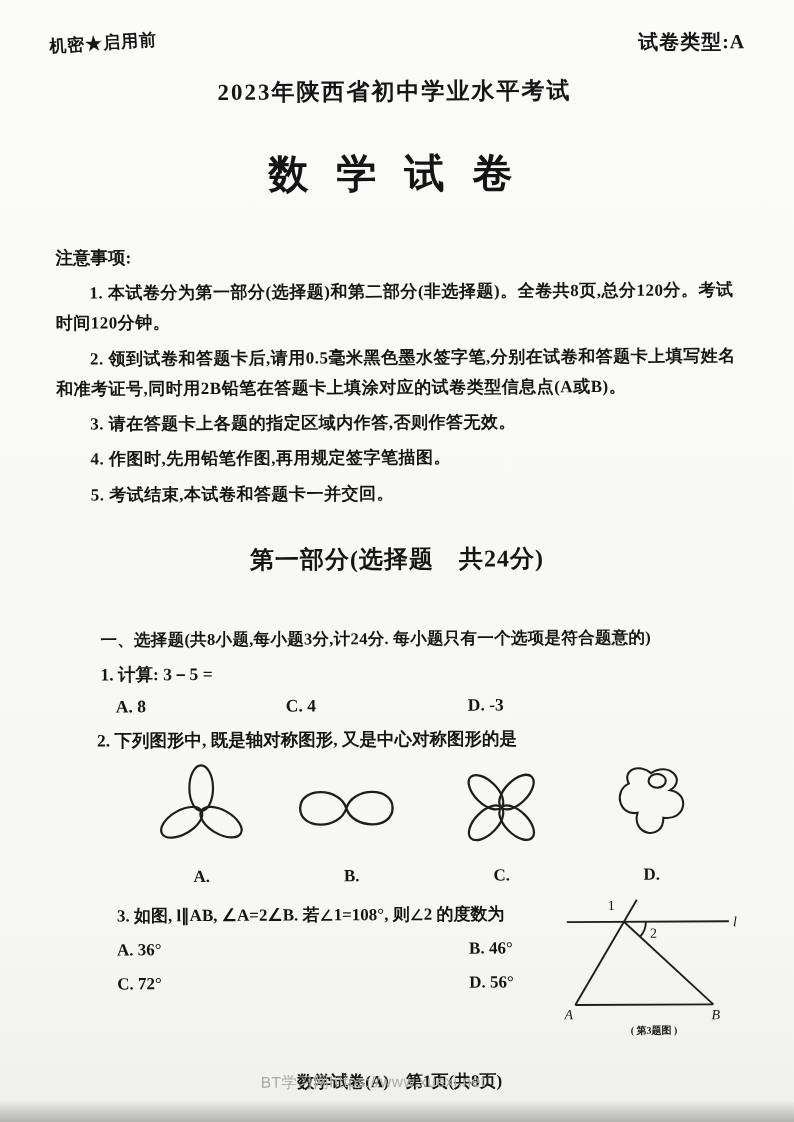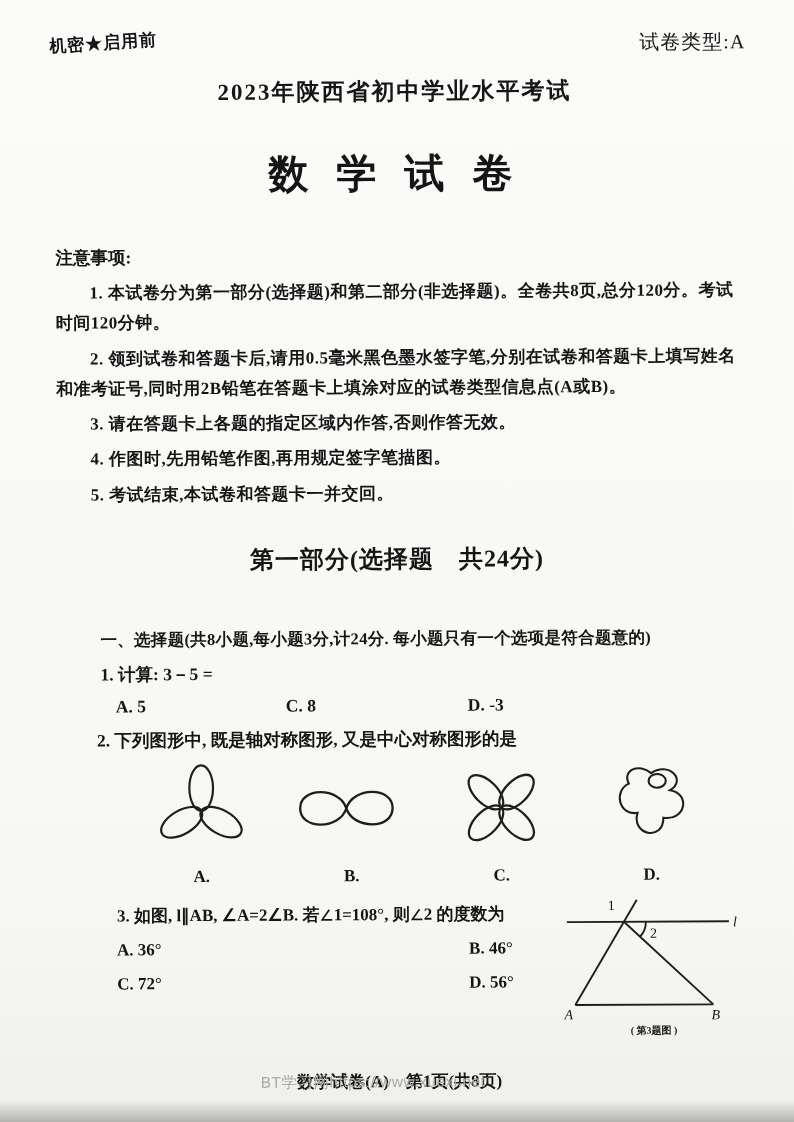--- a/index.html
+++ b/index.html
@@ -5,21 +5,21 @@
   html,body { margin:0; padding:0; background:#ffffff; }
   .page {
     position:relative; width:794px; height:1122px; margin:0 auto;
     background:linear-gradient(180deg,#fbfbf9 0%, #f7f7f4 80%, #efefec 100%);
     font-family:"Liberation Serif", serif; color:#151515; overflow:hidden;
   }
   .tilt { position:absolute; inset:0; transform:rotate(-0.3deg); }
 
   .header { position:absolute; top:30px; left:52px; right:46px; display:flex; justify-content:space-between; }
   .header-left { font-size:17px; font-weight:700; transform:rotate(-3.5deg); letter-spacing:1px; }
-  .header-right { font-size:20px; font-weight:400; letter-spacing:1px; }
+  .header-right { font-size:20px; font-weight:700; letter-spacing:1px; }
 
   .exam-title { position:absolute; top:76px; left:0; right:0; margin:0; text-align:center;
     font-size:23px; font-weight:700; letter-spacing:2px; }
   .subject-title { position:absolute; top:146px; left:0; right:0; margin:0; text-align:center;
     font-size:40px; font-weight:700; letter-spacing:9px; }
 
   .notice { position:absolute; top:244px; left:57px; right:46px; font-size:17px; font-weight:600; }
   .notice-heading { font-size:17.5px; font-weight:700; margin-bottom:9px; }
   .notice-item { margin:0 0 5px 0; text-indent:2em; line-height:1.78; letter-spacing:0.5px; }
 
@@ -80,22 +80,22 @@
       <p class="notice-item">4. 作图时,先用铅笔作图,再用规定签字笔描图。</p>
       <p class="notice-item">5. 考试结束,本试卷和答题卡一并交回。</p>
     </div>
 
     <div class="section-title">第一部分(选择题　共24分)</div>
     <div class="instructions">一、选择题(共8小题,每小题3分,计24分. 每小题只有一个选项是符合题意的)</div>
 
     <div class="q1">
       <div class="stem">1. 计算: 3－5 =</div>
       <div class="options-row">
-        <span>A. 5</span>
-        <span>C. 8</span>
+        <span>A. 8</span>
+        <span>C. 4</span>
         <span>D. -3</span>
       </div>
     </div>
 
     <div class="q2">
       <div class="stem">2. 下列图形中, 既是轴对称图形, 又是中心对称图形的是</div>
       <div class="figures-row">
 
         <div class="fig-cell">
           <div class="fig-box">

